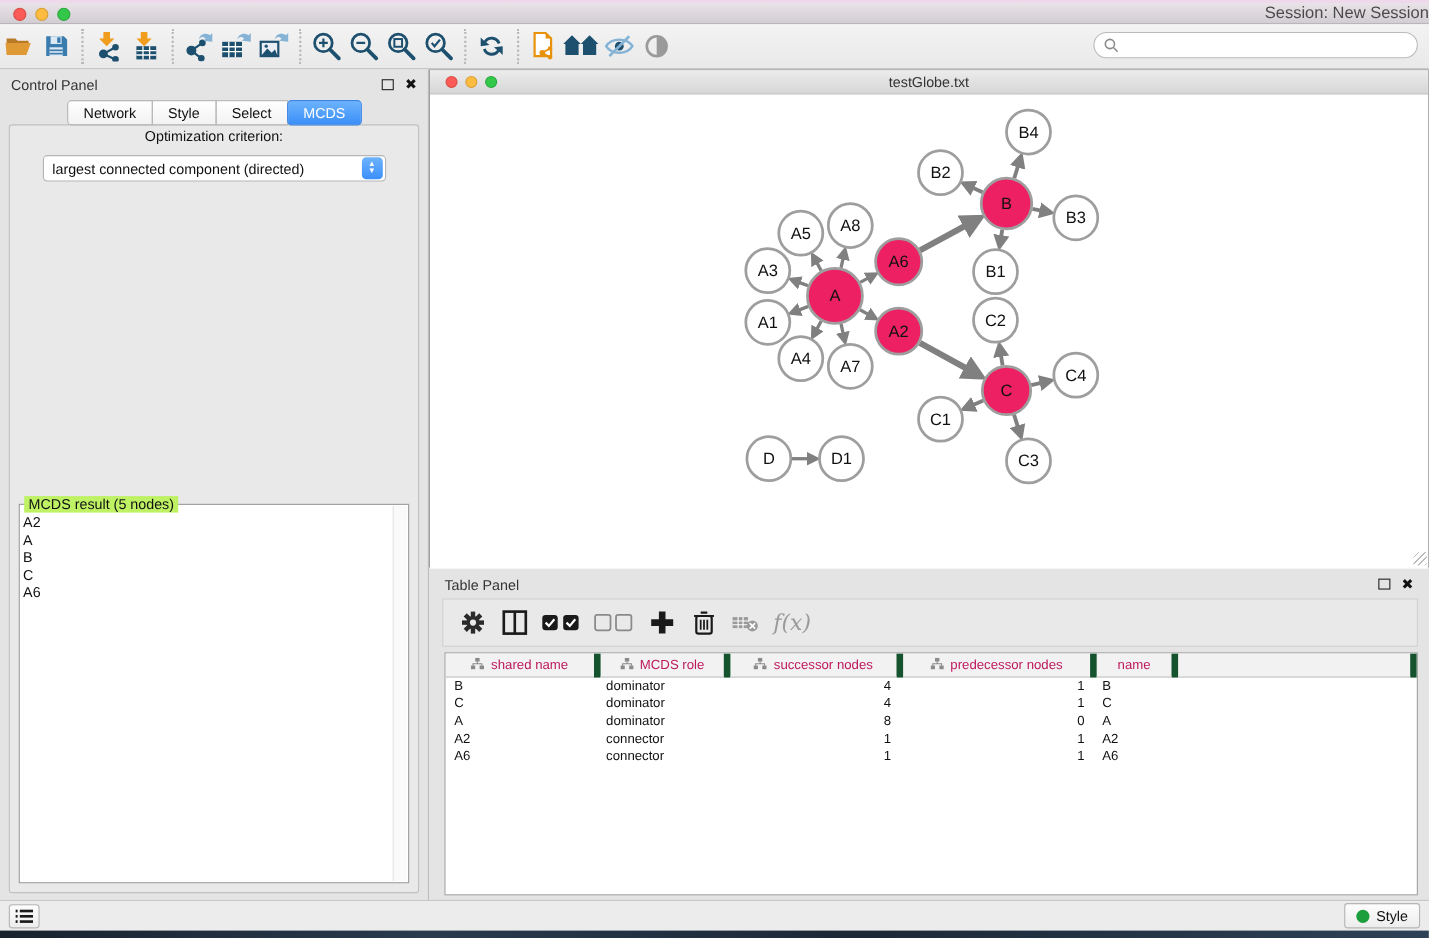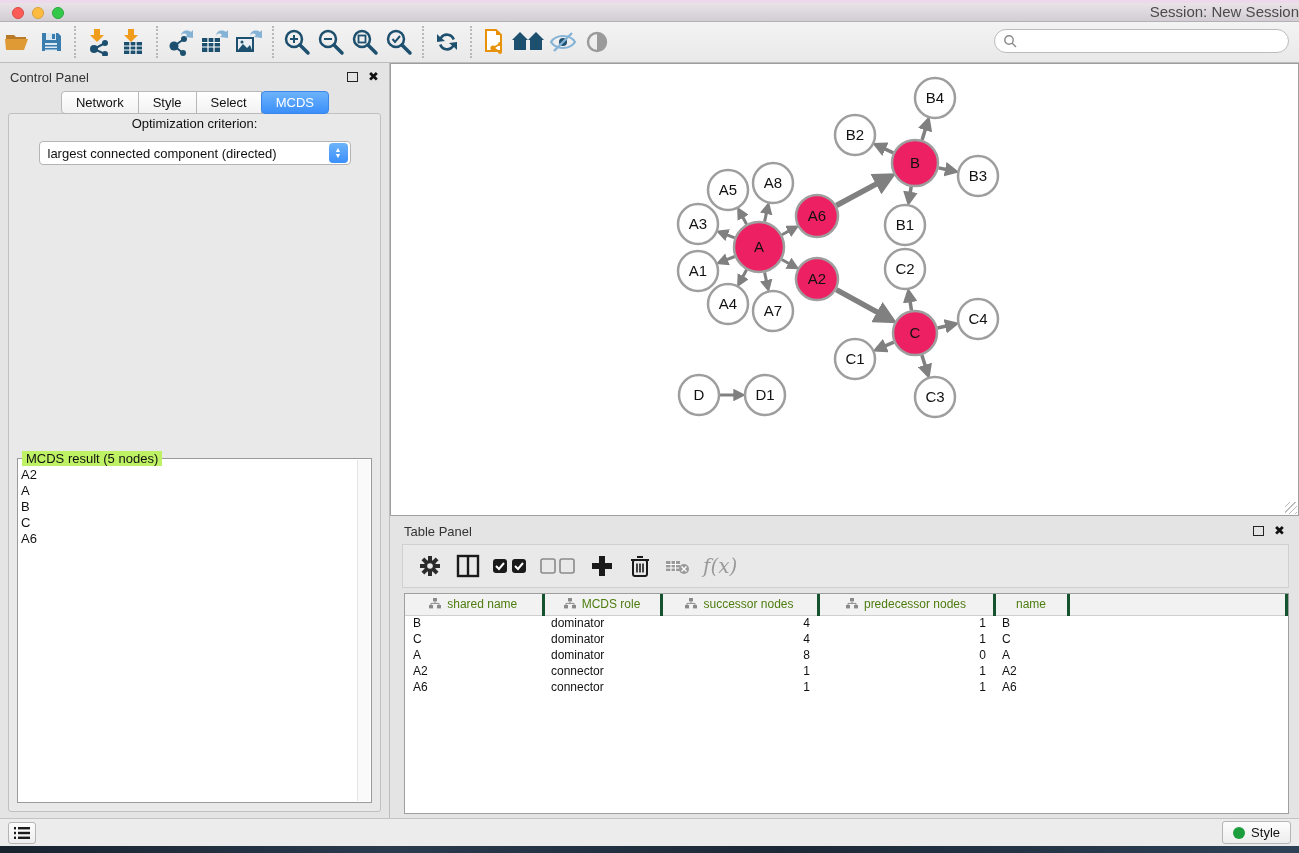--- a/index.html
+++ b/index.html
@@ -65,21 +65,21 @@
      background:repeating-linear-gradient(135deg,transparent 0 3px,#bbb 3px 4px); }
 
   
   .table-panel { flex:1; display:flex; flex-direction:column; background:#e4e4e4; padding:0 0 0 12px; min-height:0; }
   .tp-head { height:28px; display:flex; align-items:center; padding:2px 14px 0 2px; flex:0 0 auto; }
   .tp-toolbar { height:44px; background:#e9e9e9; border:1px solid #d0d0d0; margin-right:10px; display:flex; align-items:center; padding-left:10px; gap:4px; flex:0 0 auto; }
   .tpt-icon { width:34px; height:34px; display:flex; align-items:center; justify-content:center; }
   .fx-label { font-family:"DejaVu Serif","Liberation Serif",serif; font-style:italic; font-size:20px; color:#9a9a9a; margin-left:4px; }
   .data-table-wrap { flex:1; background:#fff; border:1px solid #9f9f9f; margin:5px 10px 4px 2px; overflow:hidden; min-height:0; }
   table.data { border-collapse:collapse; width:100%; font-size:12px; table-layout:fixed; }
-  table.data th { background:#f2f2f2; border-bottom:1px solid #cfcfcf; border-right:3px solid #14532d; font-weight:normal; color:#4d7c0f; height:21px; text-align:center; white-space:nowrap; overflow:hidden; }
+  table.data th { background:#f2f2f2; border-bottom:1px solid #cfcfcf; border-right:6px solid #14532d; font-weight:normal; color:#be185d; height:21px; text-align:center; white-space:nowrap; overflow:hidden; }
   table.data th .hdr-inner{ display:inline-flex; align-items:center; gap:6px; }
   table.data td { height:16px; padding:0 8px; color:#111; white-space:nowrap; overflow:hidden; }
   .tp-tabs { height:30px; display:flex; justify-content:center; align-items:flex-start; flex:0 0 auto; }
   .tp-tab { border:1px solid #b8b8b8; background:linear-gradient(#ffffff,#f2f2f2); padding:3px 14px; font-size:13px; margin-right:-1px; color:#111; }
   .tp-tab:first-child{ border-radius:4px 0 0 4px; }
   .tp-tab:last-child{ border-radius:0 4px 4px 0; }
   .tp-tab.selected{ background:linear-gradient(#6db3fb,#3b8ffa); color:#fff; border-color:#3a86e8; }
 
   
   .statusbar { height:28px; background:#ececec; border-top:1px solid #c4c4c4; display:flex; align-items:center; padding:0 8px; flex:0 0 auto; }
@@ -284,20 +284,28 @@
               <div>A6</div>
             </div>
           <div class="result-scroll"></div>
         </div>
       </div>
     </div>
 
     <div class="right-col">
 
       <div class="net-window">
+        <div class="net-titlebar">
+          <div class="net-traffic">
+            <span class="dot red"></span>
+            <span class="dot yellow"></span>
+            <span class="dot green"></span>
+          </div>
+          <div class="net-title">testGlobe.txt</div>
+        </div>
         <div class="net-canvas">
           <svg id="graph-svg" width="894" height="428" viewBox="0 0 894 428">
               <defs>
                 <marker id="arrow" viewBox="0 0 6 6" refX="1" refY="3" markerWidth="4.2" markerHeight="4.2" orient="auto" markerUnits="strokeWidth">
                   <path d="M0,0 L6,3 L0,6 z" fill="#808080"></path>
                 </marker>
               </defs>
               <line x1="355.57792938034044" y1="160.15941853804526" x2="351.1420496285355" y2="152.00312351053307" stroke="#808080" stroke-width="3" marker-end="url(#arrow)"></line>
               <line x1="373.55611884894125" y1="157.6005995476972" x2="375.6745723873592" y2="147.91624051492934" stroke="#808080" stroke-width="3" marker-end="url(#arrow)"></line>
               <line x1="343.67187055376144" y1="173.82709873338544" x2="334.69663967725626" y2="170.4429952881458" stroke="#808080" stroke-width="3" marker-end="url(#arrow)"></line>

